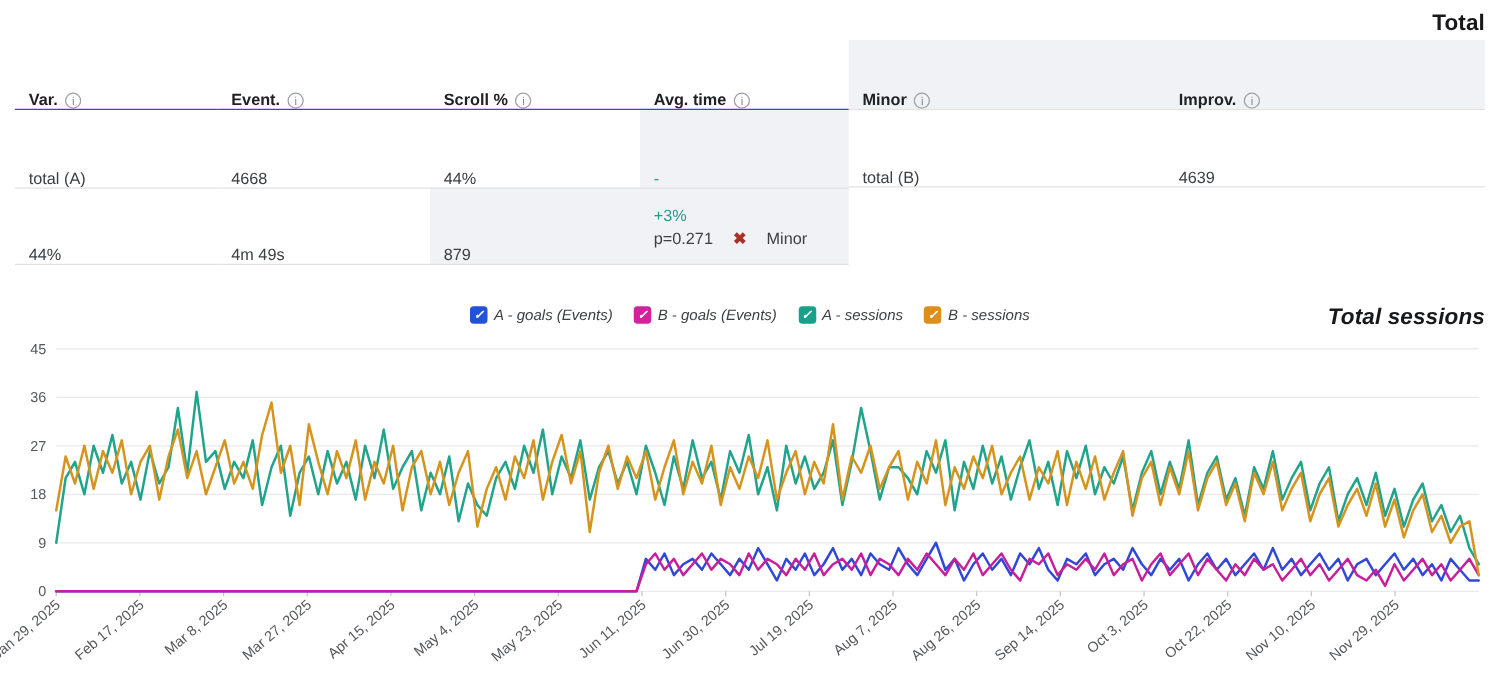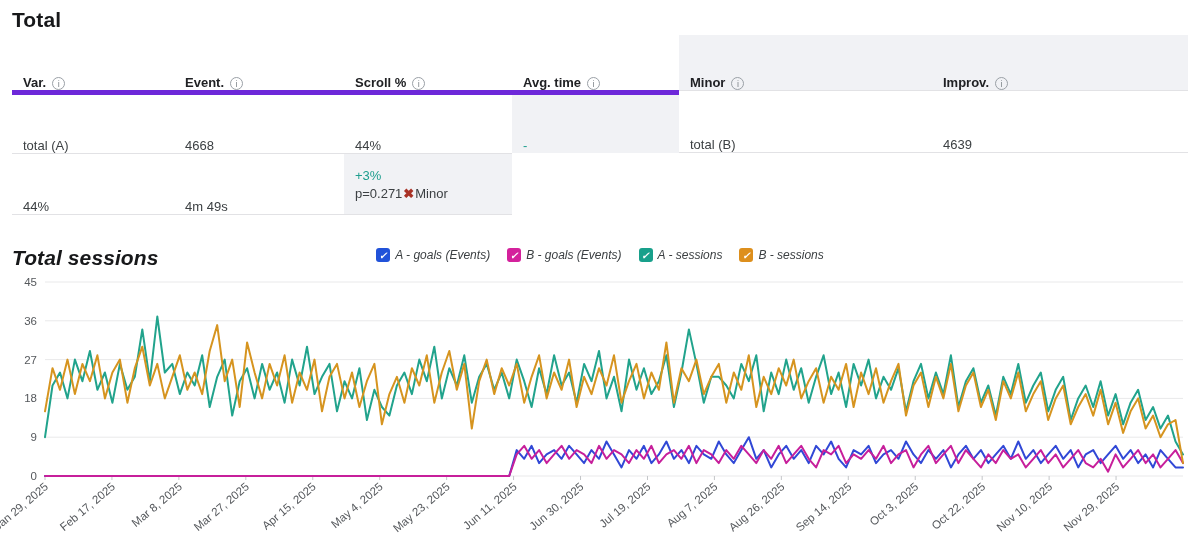--- a/index.html
+++ b/index.html
@@ -1,38 +1,38 @@
 <!DOCTYPE html>
 <html><head>
 <meta charset="utf-8">
 <style>
   * { box-sizing: border-box; margin: 0; padding: 0; }
   html, body { width: 1200px; height: 559px; background: #ffffff; overflow: hidden;
     font-family: "Liberation Sans", sans-serif; }
 
   .table-card { padding: 8px 12px 0 12px; }
-  .section-title { font-size: 21px; font-weight: bold; color: #17181a; letter-spacing: .1px; }
+  .section-title { font-size: 18px; font-weight: bold; color: #17181a; letter-spacing: .1px; text-align: right; }
 
   .tbl { margin-top: 3px; display: grid;
     grid-template-columns: 162px 170px 168px 167px 253px 1fr;
     grid-template-rows: 55px 63px 62px; }
   .cell { display: flex; align-items: flex-end; padding-left: 11px; font-size: 13px; color: #3c4043; }
   .cell.hl { background: #f1f2f5; }
   .th { font-weight: bold; color: #202124; gap: 6px; }
-  .r2 { border-top: 5px solid #6d28d9; }
+  .r2 { border-top: 1px solid #6d28d9; }
   .r3 { border-top: 1px solid #e2e2e5; border-bottom: 1px solid #e2e2e5; }
 
   .info { width: 13px; height: 13px; border: 1px solid #9aa0a6; border-radius: 50%;
     color: #80868b; font-size: 9px; font-weight: normal; font-style: normal;
     display: inline-flex; align-items: center; justify-content: center; cursor: pointer;
     flex: 0 0 auto; }
 
   .improv-col { flex-direction: column; align-items: flex-start; justify-content: center; gap: 3px; }
   .delta { color: #1e9e8e; font-size: 13px; }
-  .p-line { display: flex; align-items: center; gap: 1px; color: #3c4043; font-size: 13px; }
+  .p-line { display: flex; align-items: center; gap: 16px; color: #3c4043; font-size: 13px; }
   .xmark { color: #a93226; font-size: 13px; font-weight: bold; }
 
   .chart-card { margin-top: 31px; }
   .chart-head { position: relative; margin: 0 12px; height: 24px; font-style: italic; }
   .legend { position: absolute; left: 0; right: 0; top: 2px; display: flex;
     justify-content: center; gap: 17px; }
   .lg-item { display: flex; align-items: center; gap: 5px; font-size: 12px; color: #3c4043;
     cursor: pointer; }
   .cbx { width: 14px; height: 14px; border-radius: 3px; color: #ffffff; font-size: 10px;
     font-weight: bold; display: inline-flex; align-items: center; justify-content: center; }
@@ -75,20 +75,21 @@
     <div class="cell r2">4668</div>
     <div class="cell r2">44%</div>
     <div class="cell r2 hl">
         <span class="delta">-</span>
       </div>
 
     <div class="cell r3">total (B)</div>
     <div class="cell r3">4639</div>
     <div class="cell r3">44%</div>
     <div class="cell r3">4m 49s</div>
+    <div class="cell r3 hl">879</div>
     <div class="cell r3 hl improv-col">
       <span class="delta">+3%</span>
       <span class="p-line">
         <span>p=0.271</span>
         <span class="xmark">✖</span>
         <span>Minor</span>
       </span>
     </div>
   </div>
 </div>

